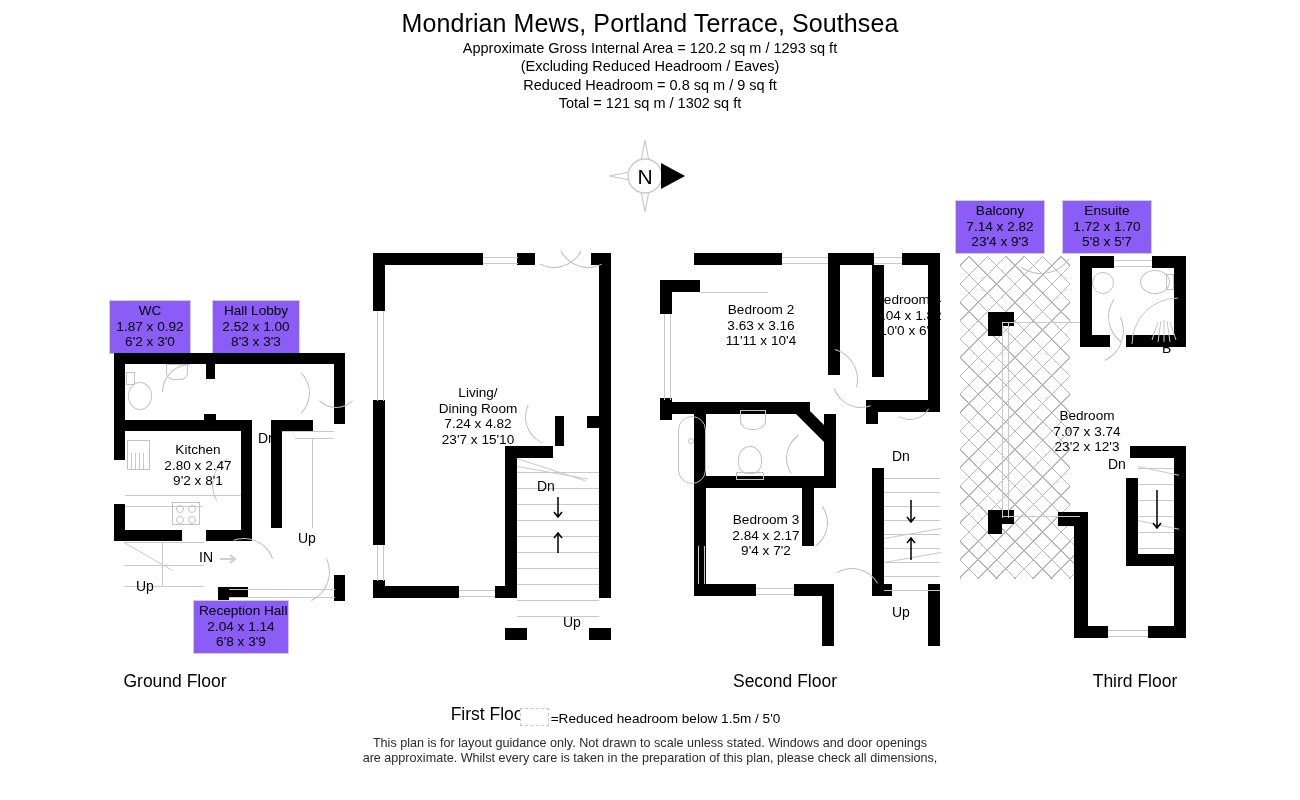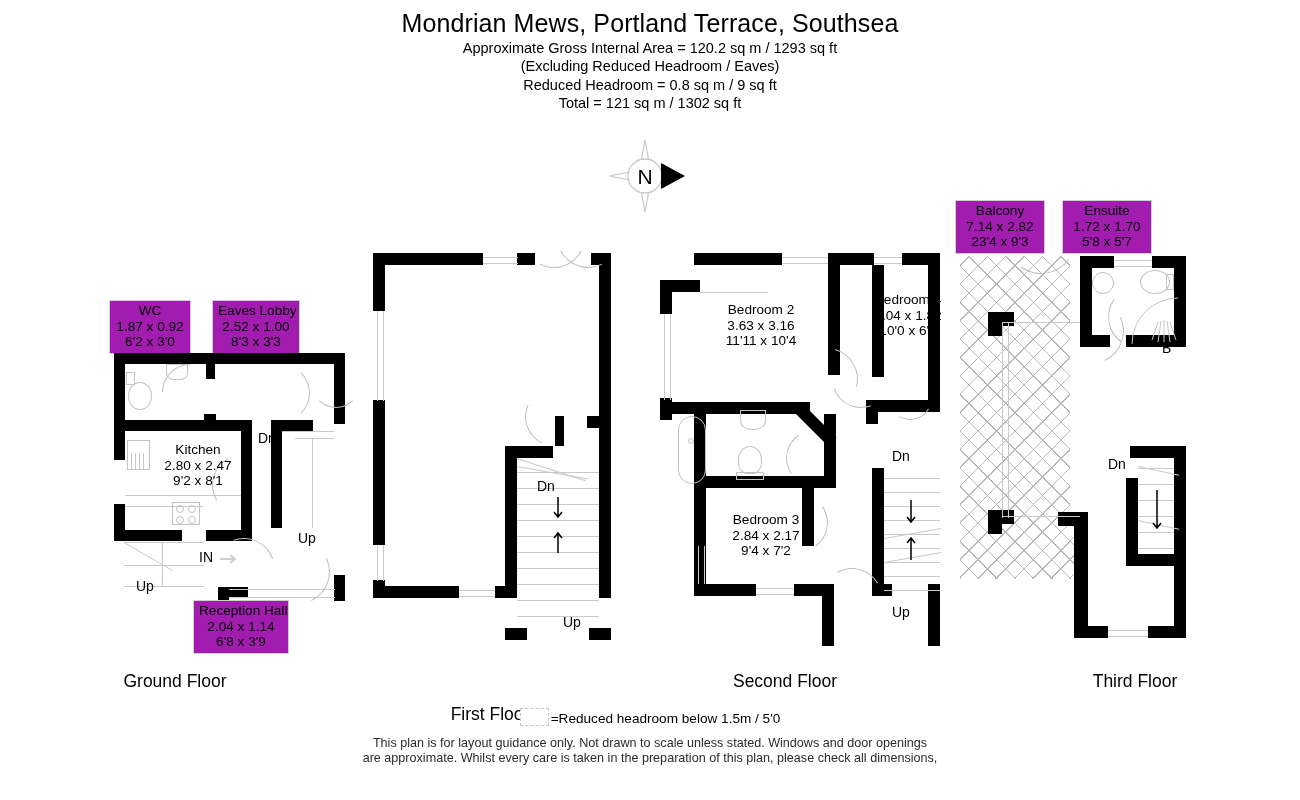--- a/index.html
+++ b/index.html
@@ -85,21 +85,21 @@
   .hatch {
     position: absolute;
     background-image:
       repeating-linear-gradient(45deg, #b9b9b9 0 1px, transparent 1px 13px),
       repeating-linear-gradient(-45deg, #b9b9b9 0 1px, transparent 1px 13px);
   }
 
   
   .room-label {
     position: absolute;
-    background: #a21caf;
+    background: #8b5cf6;
     border: 1px solid #cfcfcf;
     font-size: 13.6px;
     line-height: 15.6px;
     text-align: center;
     padding: 2px 5px 3px 5px;
     white-space: nowrap;
     box-sizing: border-box;
   }
   .room-label-plain {
     position: absolute;
@@ -181,21 +181,21 @@
 </div>
 
 <div class="floor-panel" style="left:100px; top:290px; width:260px; height:380px;">
 
   <div class="room-label" style="left:9px; top:10px; width:82px;">
     <span class="rl-name">WC</span>
     <span class="rl-m">1.87 x 0.92</span>
     <span class="rl-ft">6'2 x 3'0</span>
   </div>
   <div class="room-label" style="left:112px; top:10px; width:88px;">
-    <span class="rl-name">Eaves Lobby</span>
+    <span class="rl-name">Hall Lobby</span>
     <span class="rl-m">2.52 x 1.00</span>
     <span class="rl-ft">8'3 x 3'3</span>
   </div>
 
   <div class="wall" style="left:14px; top:63px; width:231px; height:11px;"></div>
   <div class="wall" style="left:14px; top:63px; width:11px; height:71px;"></div>
   <div class="wall" style="left:14px; top:130px; width:11px; height:40px;"></div>
   <div class="wall" style="left:14px; top:214px; width:11px; height:36px;"></div>
   <div class="wall" style="left:14px; top:240px; width:68px; height:11px;"></div>
   <div class="wall" style="left:25px; top:130px; width:127px; height:11px;"></div>
@@ -316,20 +316,26 @@
     <svg width="14" height="60" viewBox="0 0 14 60">
       <path d="M7,2 L7,22 M3,17 L7,22 L11,17" stroke="#000" stroke-width="1.5" fill="none"></path>
       <path d="M7,58 L7,38 M3,43 L7,38 L11,43" stroke="#000" stroke-width="1.5" fill="none"></path>
     </svg>
   </div>
 
   <div class="arc" style="left:158px; top:-34px; width:62px; height:62px; border-color:transparent transparent #bdbdbd transparent; transform:rotate(-18deg);"></div>
   <div class="arc" style="left:192px; top:-34px; width:62px; height:62px; border-color:transparent transparent #bdbdbd transparent; transform:rotate(18deg);"></div>
   <div class="arc" style="left:160px; top:148px; width:58px; height:58px; border-color:transparent transparent transparent #bdbdbd; transform:rotate(-20deg);"></div>
 
+  <div class="room-label-plain" style="left:48px; top:145px; width:130px;">
+    <span class="rl-name">Living/</span>
+    <span class="rl-name">Dining Room</span>
+    <span class="rl-m">7.24 x 4.82</span>
+    <span class="rl-ft">23'7 x 15'10</span>
+  </div>
 
   <div class="annot" style="left:172px; top:238px;">Dn</div>
   <div class="annot" style="left:198px; top:374px;">Up</div>
 </div>
 <div class="floor-label" style="left:415px; top:704px; width:150px;">First Floor</div>
 
 <div class="floor-panel" style="left:600px; top:250px; width:340px; height:400px;">
 
   <div class="wall" style="left:94px; top:3px; width:88px; height:12px;"></div>
   <div class="wall" style="left:228px; top:3px; width:46px; height:12px;"></div>
@@ -488,20 +494,25 @@
     <svg width="56" height="50" viewBox="0 0 56 50">
       <path d="M2,48 A46,46 0 0 1 48,2" stroke="#c6c6c6" stroke-width="1" fill="none"></path>
       <path d="M34,46 L34,24 M28,46 L31,25 M40,46 L37,25 M22,44 L28,26 M46,44 L40,26" stroke="#c6c6c6" stroke-width="1" fill="none"></path>
     </svg>
   </div>
 
   <div class="arc" style="left:168px; top:96px; width:62px; height:62px; border-color:transparent transparent transparent #bdbdbd; transform:rotate(-10deg);"></div>
   <div class="arc" style="left:118px; top:108px; width:66px; height:66px; border-color:transparent #bdbdbd transparent transparent; transform:rotate(20deg);"></div>
   <div class="arc" style="left:66px; top:14px; width:70px; height:70px; border-color:transparent transparent #bdbdbd transparent; transform:rotate(-10deg);"></div>
 
+  <div class="room-label-plain" style="left:84px; top:218px; width:126px;">
+    <span class="rl-name">Bedroom</span>
+    <span class="rl-m">7.07 x 3.74</span>
+    <span class="rl-ft">23'2 x 12'3</span>
+  </div>
 
   <div class="annot" style="left:168px; top:266px;">Dn</div>
   <div class="annot" style="left:222px; top:150px;">B</div>
 </div>
 <div class="floor-label" style="left:1060px; top:671px; width:150px;">Third Floor</div>
 
 <div class="legend">
   <span class="legend-swatch"></span><span>=Reduced headroom below 1.5m / 5'0</span>
 </div>
 

